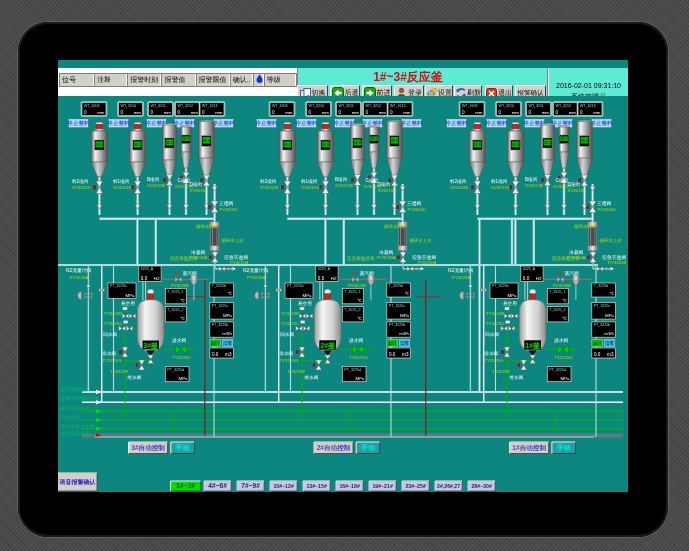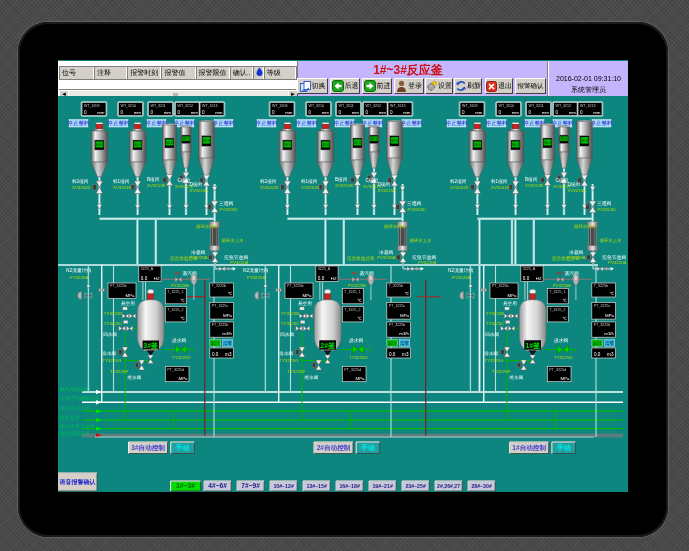--- a/index.html
+++ b/index.html
@@ -4,21 +4,21 @@
 html,body{margin:0;padding:0}
 body{width:689px;height:551px;position:relative;overflow:hidden;
   font-family:"Liberation Sans",sans-serif;
   background:#4a4a4a;}
 #tex{position:absolute;left:0;top:0;width:689px;height:551px;
   background-image:repeating-linear-gradient(45deg,rgba(0,0,0,.10) 0 1px,rgba(0,0,0,0) 1px 3px),
                    repeating-linear-gradient(-45deg,rgba(255,255,255,.04) 0 1px,rgba(0,0,0,0) 1px 3px);}
 #bezel{position:absolute;left:18px;top:22px;width:650px;height:515px;background:#000;
   border-radius:30px;box-shadow:inset 0 0 0 2px #1a1a1a, 0 0 0 1px #606060;}
 #screen{position:absolute;left:58px;top:60px;width:570px;height:432px;background:#0C867E;overflow:hidden;}
-#topbar{position:absolute;left:0;top:1px;width:570px;height:36px;background:#c4b5fd;}
+#topbar{position:absolute;left:0;top:8px;width:570px;height:36px;background:#5eead4;}
 #tbl{position:absolute;left:0;top:0;width:239px;height:36px;background:#fff;border-right:1px solid #808080;}
 #tblhead{position:absolute;left:1px;top:5px;width:236px;height:12px;background:#d4d0c8;border:1px solid #808080;display:flex;font-size:7px;color:#000;}
 #tblhead div{border-right:1px solid #808080;box-shadow:inset -1px 0 0 #fff;padding-left:2px;line-height:11px;overflow:hidden;white-space:nowrap;}
 #sbar{position:absolute;left:1px;top:28px;width:237px;height:8px;background:#d4d0c8;border-top:1px solid #808080;}
 .sarr{position:absolute;top:0;width:8px;height:8px;background:#d4d0c8;border:1px solid;border-color:#fff #404040 #404040 #fff;font-size:6px;line-height:7px;text-align:center;color:#000;}
 #sthumb{position:absolute;left:9px;top:0;width:219px;height:8px;background:#e8e8e4;border:1px solid;border-color:#fff #808080 #808080 #fff;}
 #smark{position:absolute;left:104px;top:2px;width:5px;height:4px;background:#b8b8b8;}
 #title{position:absolute;left:260px;top:1px;width:180px;height:15px;text-align:center;font-size:12px;font-weight:bold;color:#cc1111;}
 .tbtn{position:absolute;top:17px;height:16px;background:#d4d0c8;border:1px solid;border-color:#fff #404040 #404040 #fff;font-size:7px;color:#000;display:flex;align-items:center;justify-content:center;gap:1px;box-sizing:border-box;white-space:nowrap;overflow:hidden;}
 #dtpanel{position:absolute;left:489px;top:0;width:81px;height:36px;border-left:1px solid #808080;box-shadow:inset 1px 0 0 #fff;font-size:7px;color:#000;text-align:center;}

